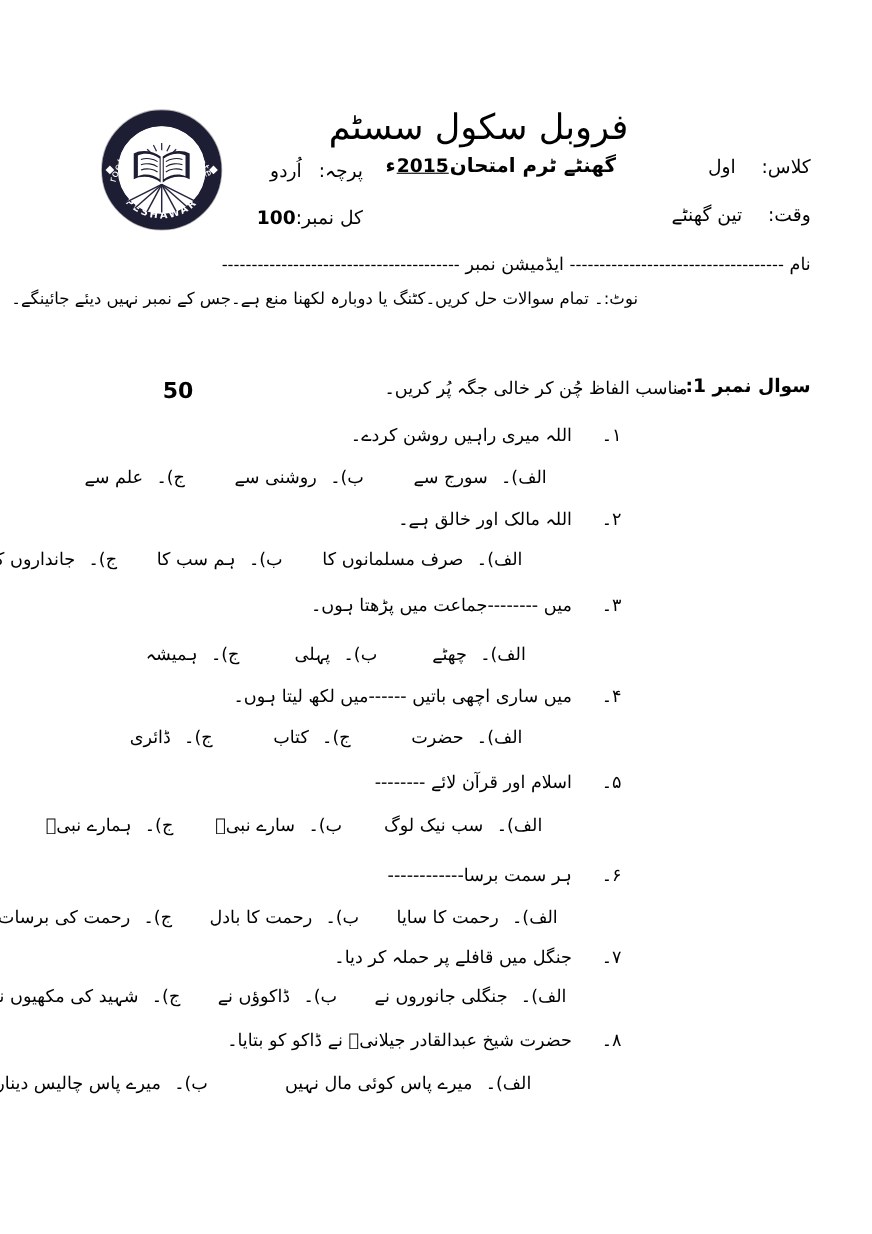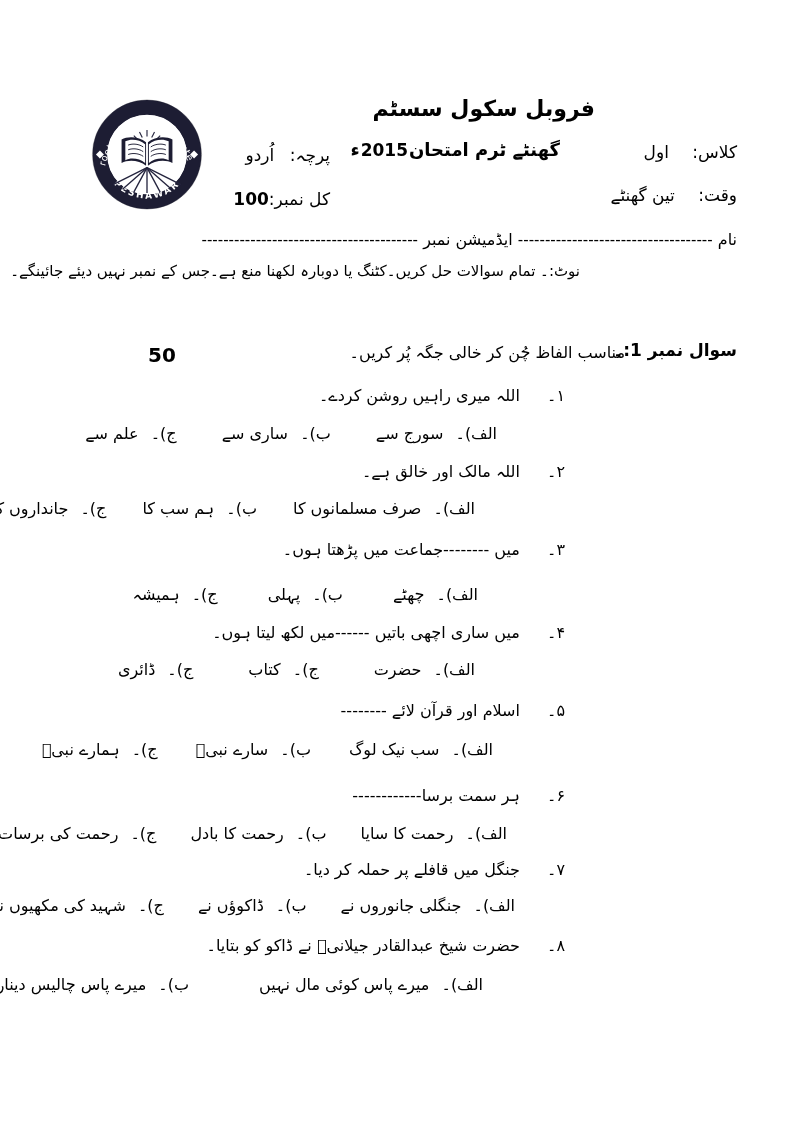--- a/index.html
+++ b/index.html
@@ -3,23 +3,23 @@
 <meta charset="utf-8">
 <style>
   html,body{margin:0;padding:0;}
   body{
     width:793px;height:1122px;background:#ffffff;color:#000;
     font-family:"DejaVu Sans",sans-serif;position:relative;overflow:hidden;
   }
   .abs{position:absolute;}
   .rtl{direction:rtl;unicode-bidi:embed;}
   .urdu{font-size:16px;white-space:nowrap;}
-  .title{font-size:22px;font-weight:bold;text-align:right;}
+  .title{font-size:32px;font-weight:normal;text-align:center;}
   .exam-line{font-size:18px;font-weight:bold;}
-  .yr{font-size:17px;font-weight:bold;padding:0 1px;}
+  .yr{text-decoration:underline;font-size:17px;font-weight:bold;padding:0 1px;}
   .meta{font-size:17px;}
   .meta .lbl{margin-left:18px;}
   .num-latin{font-weight:bold;}
   .nameline{font-size:16px;letter-spacing:0;}
   .dashes{letter-spacing:1px;font-size:15px;}
   .note{font-size:15px;}
   .q-label{font-size:17px;font-weight:bold;}
   .q-text{font-size:16px;}
   .marks{font-size:20px;font-weight:bold;}
   .item .num{margin-left:22px;display:inline-block;}
@@ -126,21 +126,21 @@
   <span class="num">۱۔</span>
   <span>اللہ میری راہیں روشن کردے۔</span>
 </div>
 <div class="abs urdu opts" style="right:296px;top:424px;column-gap:45px;">
   <span class="opt">
     <span>الف)۔</span>
     <span>سورج سے</span>
   </span>
   <span class="opt">
     <span>ب)۔</span>
-    <span>ساری سے</span>
+    <span>روشنی سے</span>
   </span>
   <span class="opt">
     <span>ج)۔</span>
     <span>علم سے</span>
   </span>
 </div>
 
 <div class="abs rtl urdu item" style="right:228px;top:462px;">
   <span class="num">۲۔</span>
   <span>اللہ مالک اور خالق ہے۔</span>

